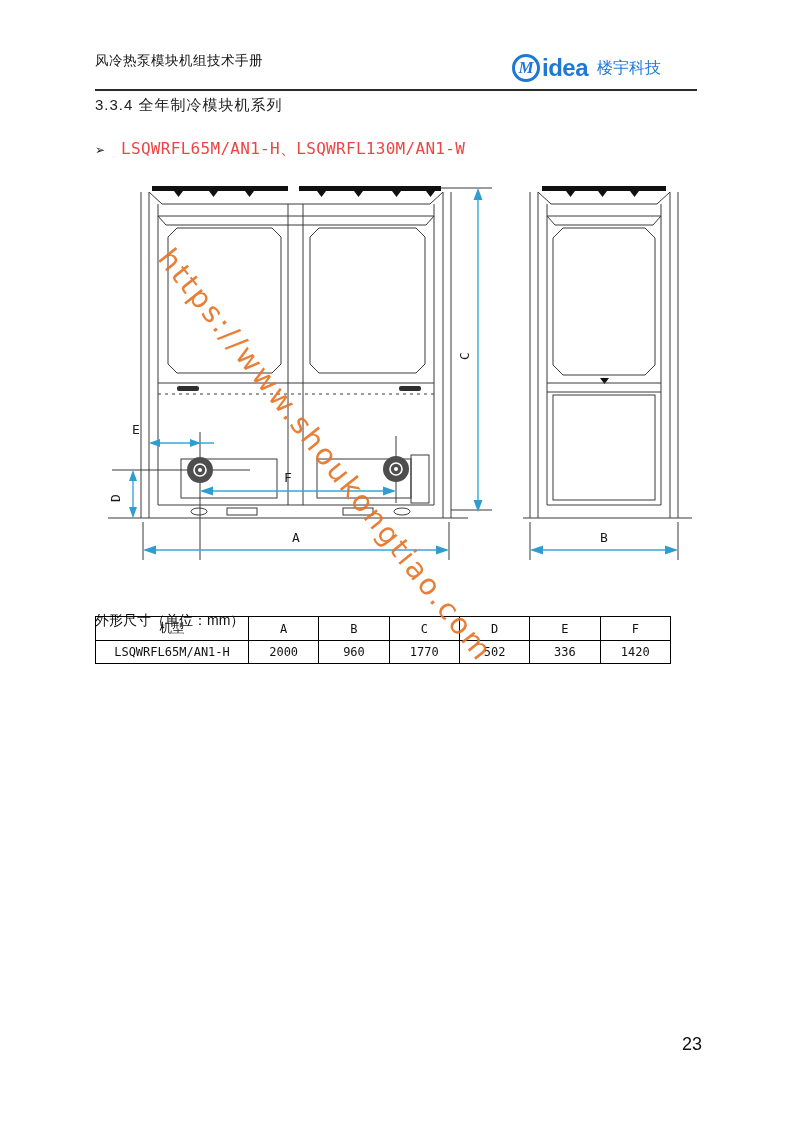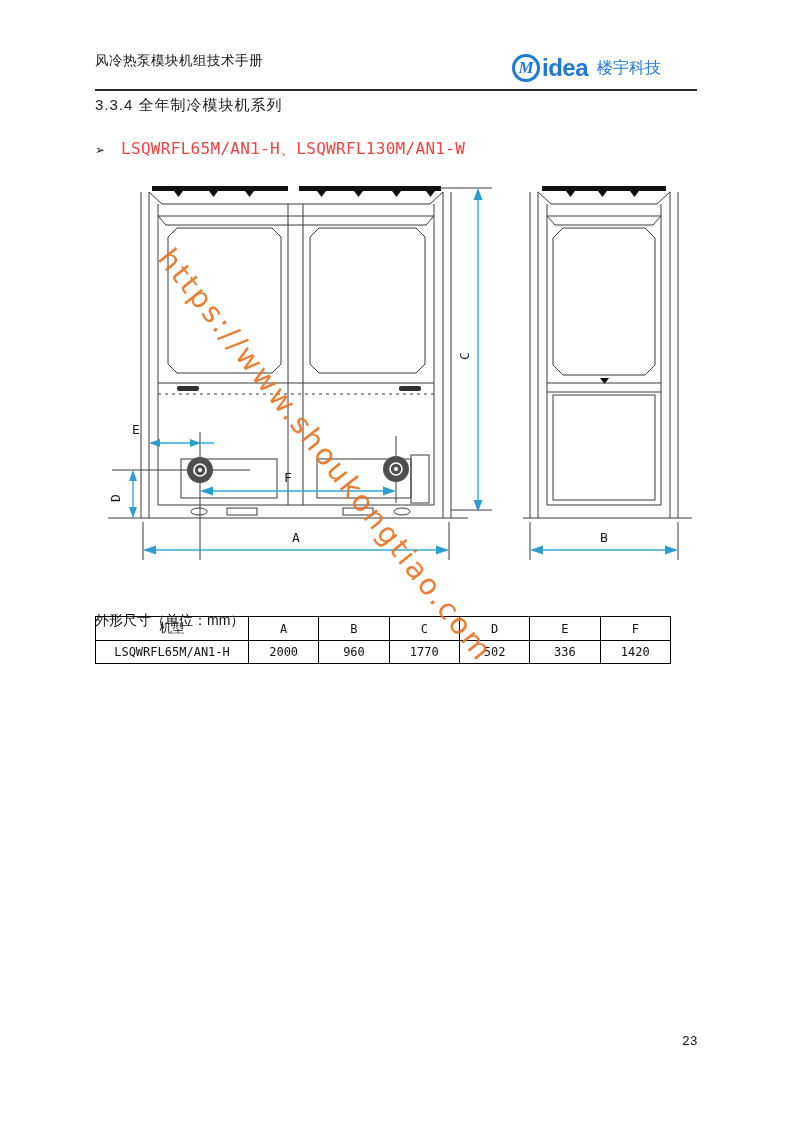--- a/index.html
+++ b/index.html
@@ -34,21 +34,21 @@
   }
   
   .table-caption { position:absolute; left:95px; top:612px; font-size:14px; color:#111; }
   .dims-table { position:absolute; left:95px; top:616px; width:576px; border-collapse:collapse;
     font-family:"DejaVu Sans Mono", monospace; font-size:12px; color:#111; }
   .dims-table th, .dims-table td { border:1.2px solid #000; text-align:center; vertical-align:middle;
     font-weight:normal; height:23px; padding:1px 2px; }
   .dims-table th { height:24px; }
   .dims-table th.model-col { font-family:"Liberation Sans", sans-serif; font-size:12.5px; }
   
-  .page-number { position:absolute; left:682px; top:1034px; font-family:Liberation Mono, monospace; font-size:13px; color:#111; }
+  .page-number { position:absolute; left:682px; top:1034px; font-family:Liberation Sans, sans-serif; font-size:18px; color:#111; }
   
   svg .ln { stroke:#3b3b3b; stroke-width:1; fill:none; }
   svg .lnd { stroke:#3b3b3b; stroke-width:1; fill:none; stroke-dasharray:3 4; }
   svg .blk { fill:#101010; stroke:none; }
   svg .dim { stroke:#35a8d8; stroke-width:1.4; fill:none; }
   svg .dimhead { fill:#2f9ecf; stroke:none; }
   svg .dimlabel { fill:#1a1a1a; font-family:"DejaVu Sans Mono", monospace; font-size:13px; }
 </style>
 </head>
 <body>

